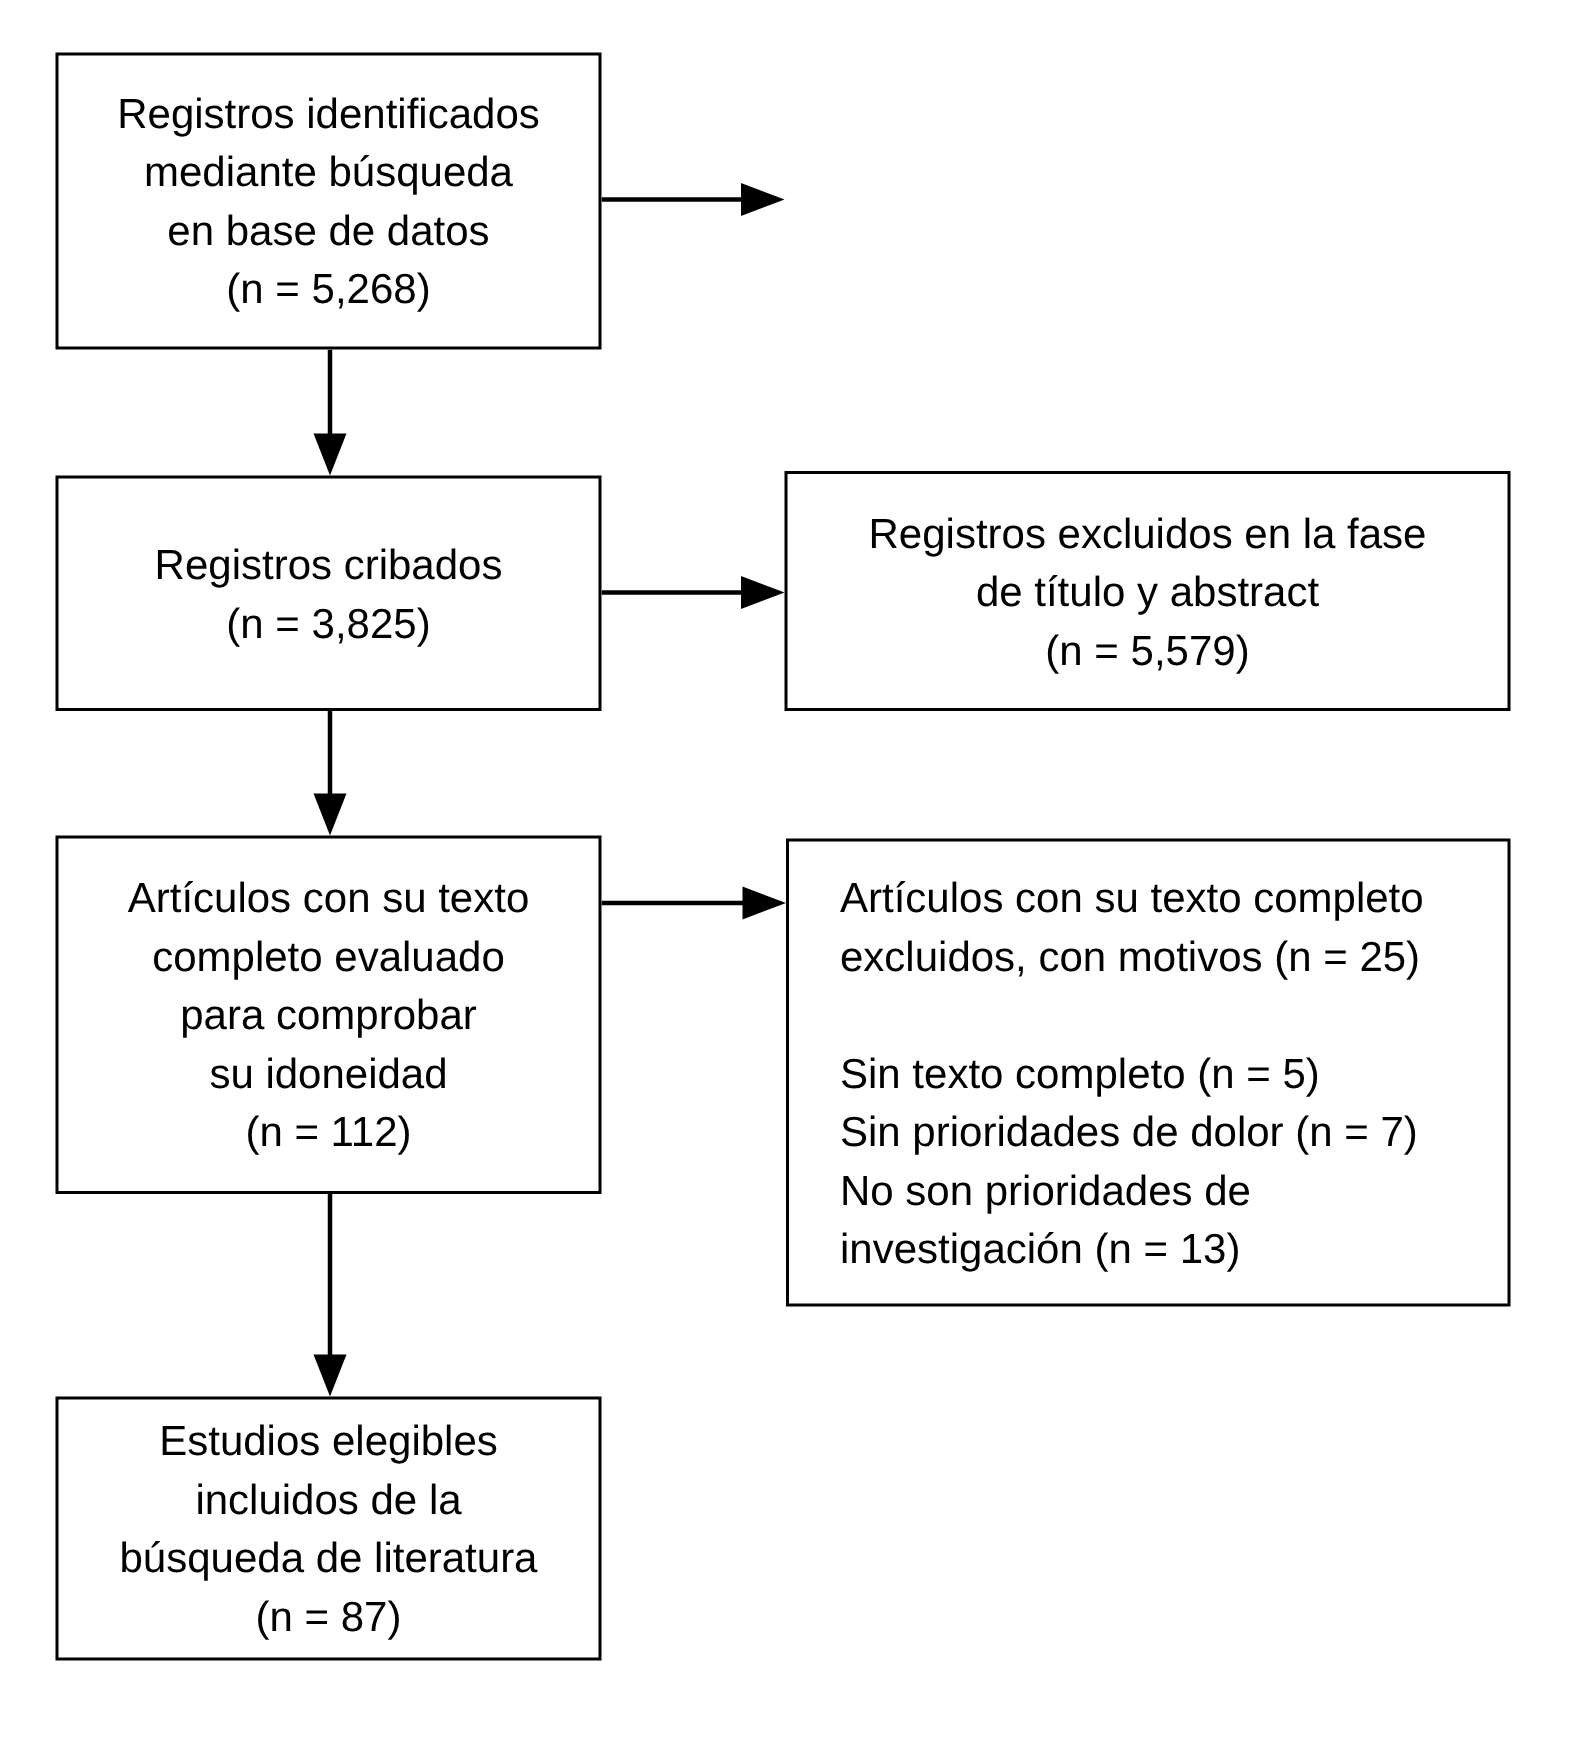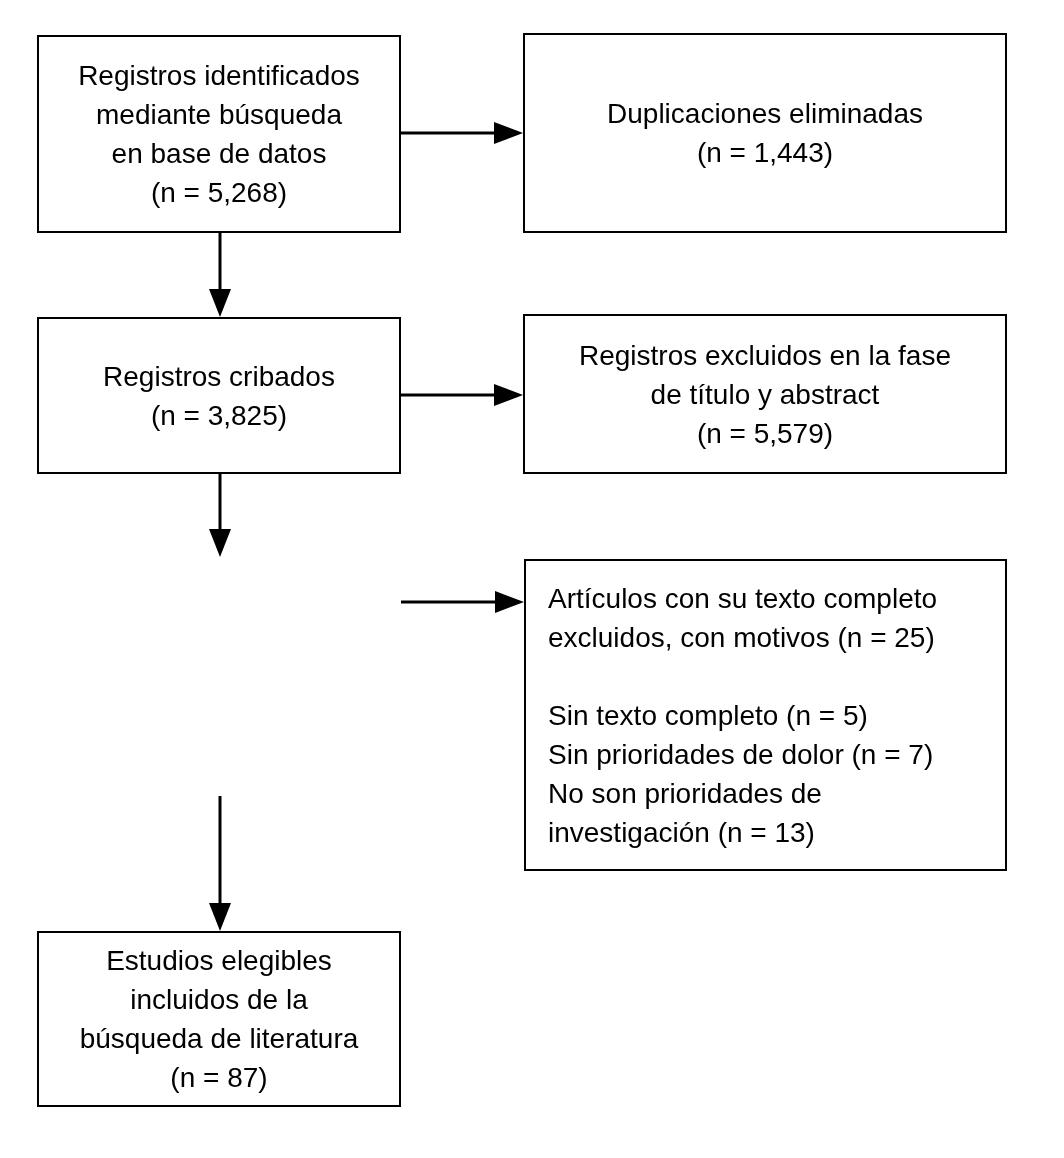--- a/index.html
+++ b/index.html
@@ -37,21 +37,21 @@
     white-space: pre-line;
     font-size: 28px;
     line-height: 39px;
     text-align: center;
   }
   .box-text.left {
     text-align: left;
   }
   .box.align-left {
     justify-content: flex-start;
-    padding-left: 22px;
+    padding-left: 34px;
     padding-right: 12px;
   }
   
   .box-identified  { left: 37px;  top: 35px;  width: 364px; height: 198px; }
   .box-duplicates  { left: 523px; top: 33px;  width: 484px; height: 200px; }
   .box-screened    { left: 37px;  top: 317px; width: 364px; height: 157px; }
   .box-excluded-ta { left: 523px; top: 314px; width: 484px; height: 160px; }
   .box-fulltext    { left: 37px;  top: 557px; width: 364px; height: 239px; }
   .box-ft-excluded { left: 524px; top: 559px; width: 483px; height: 312px; }
   .box-included    { left: 37px;  top: 931px; width: 364px; height: 176px; }
@@ -94,36 +94,39 @@
     </g>
   </svg>
 
   <div class="box box-identified">
     <div class="box-text">Registros identificados
 mediante búsqueda
 en base de datos
 (n = 5,268)</div>
   </div>
 
-  <div class="box box-duplicates">
-    <div class="box-text">Duplicaciones eliminadas
-(n = 1,443)</div>
-  </div>
 
   <div class="box box-screened">
     <div class="box-text">Registros cribados
 (n = 3,825)</div>
   </div>
 
   <div class="box box-excluded-ta">
     <div class="box-text">Registros excluidos en la fase
 de título y abstract
 (n = 5,579)</div>
   </div>
 
+  <div class="box box-fulltext">
+    <div class="box-text">Artículos con su texto
+completo evaluado
+para comprobar
+su idoneidad
+(n = 112)</div>
+  </div>
 
   <div class="box box-ft-excluded align-left">
     <div class="box-text left">Artículos con su texto completo
 excluidos, con motivos (n = 25)
 
 Sin texto completo (n = 5)
 Sin prioridades de dolor (n = 7)
 No son prioridades de
 investigación (n = 13)</div>
   </div>

